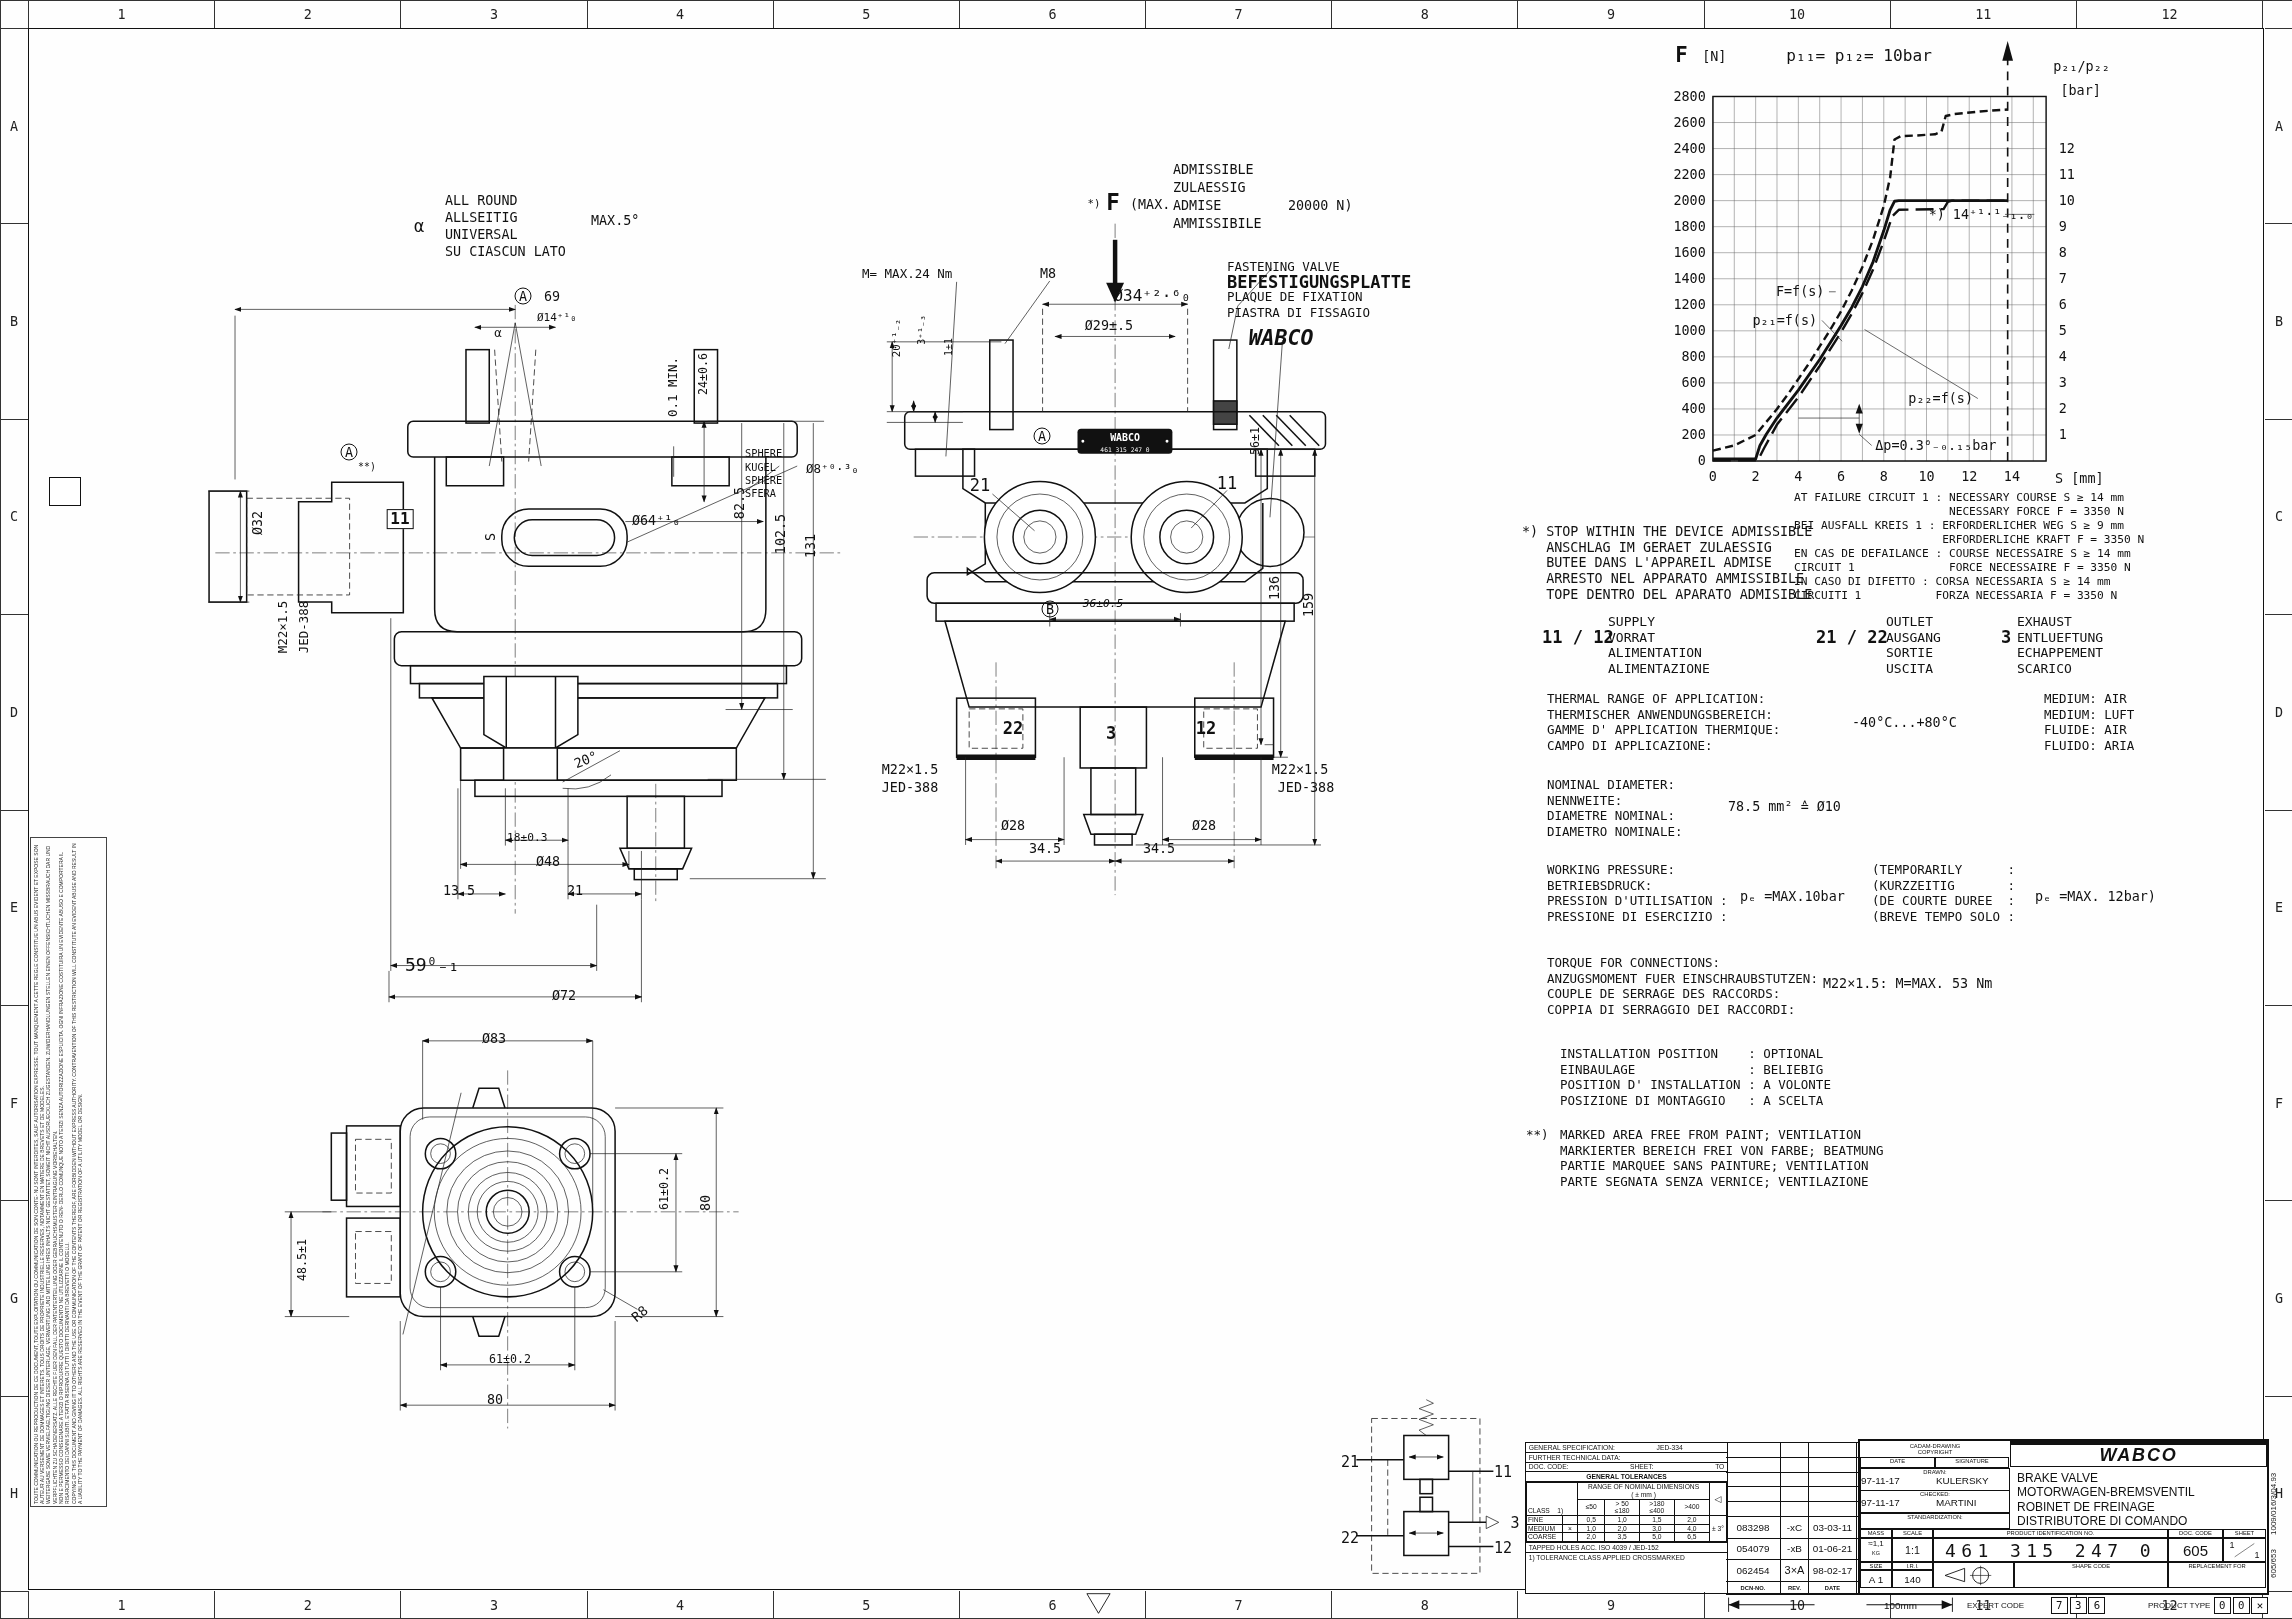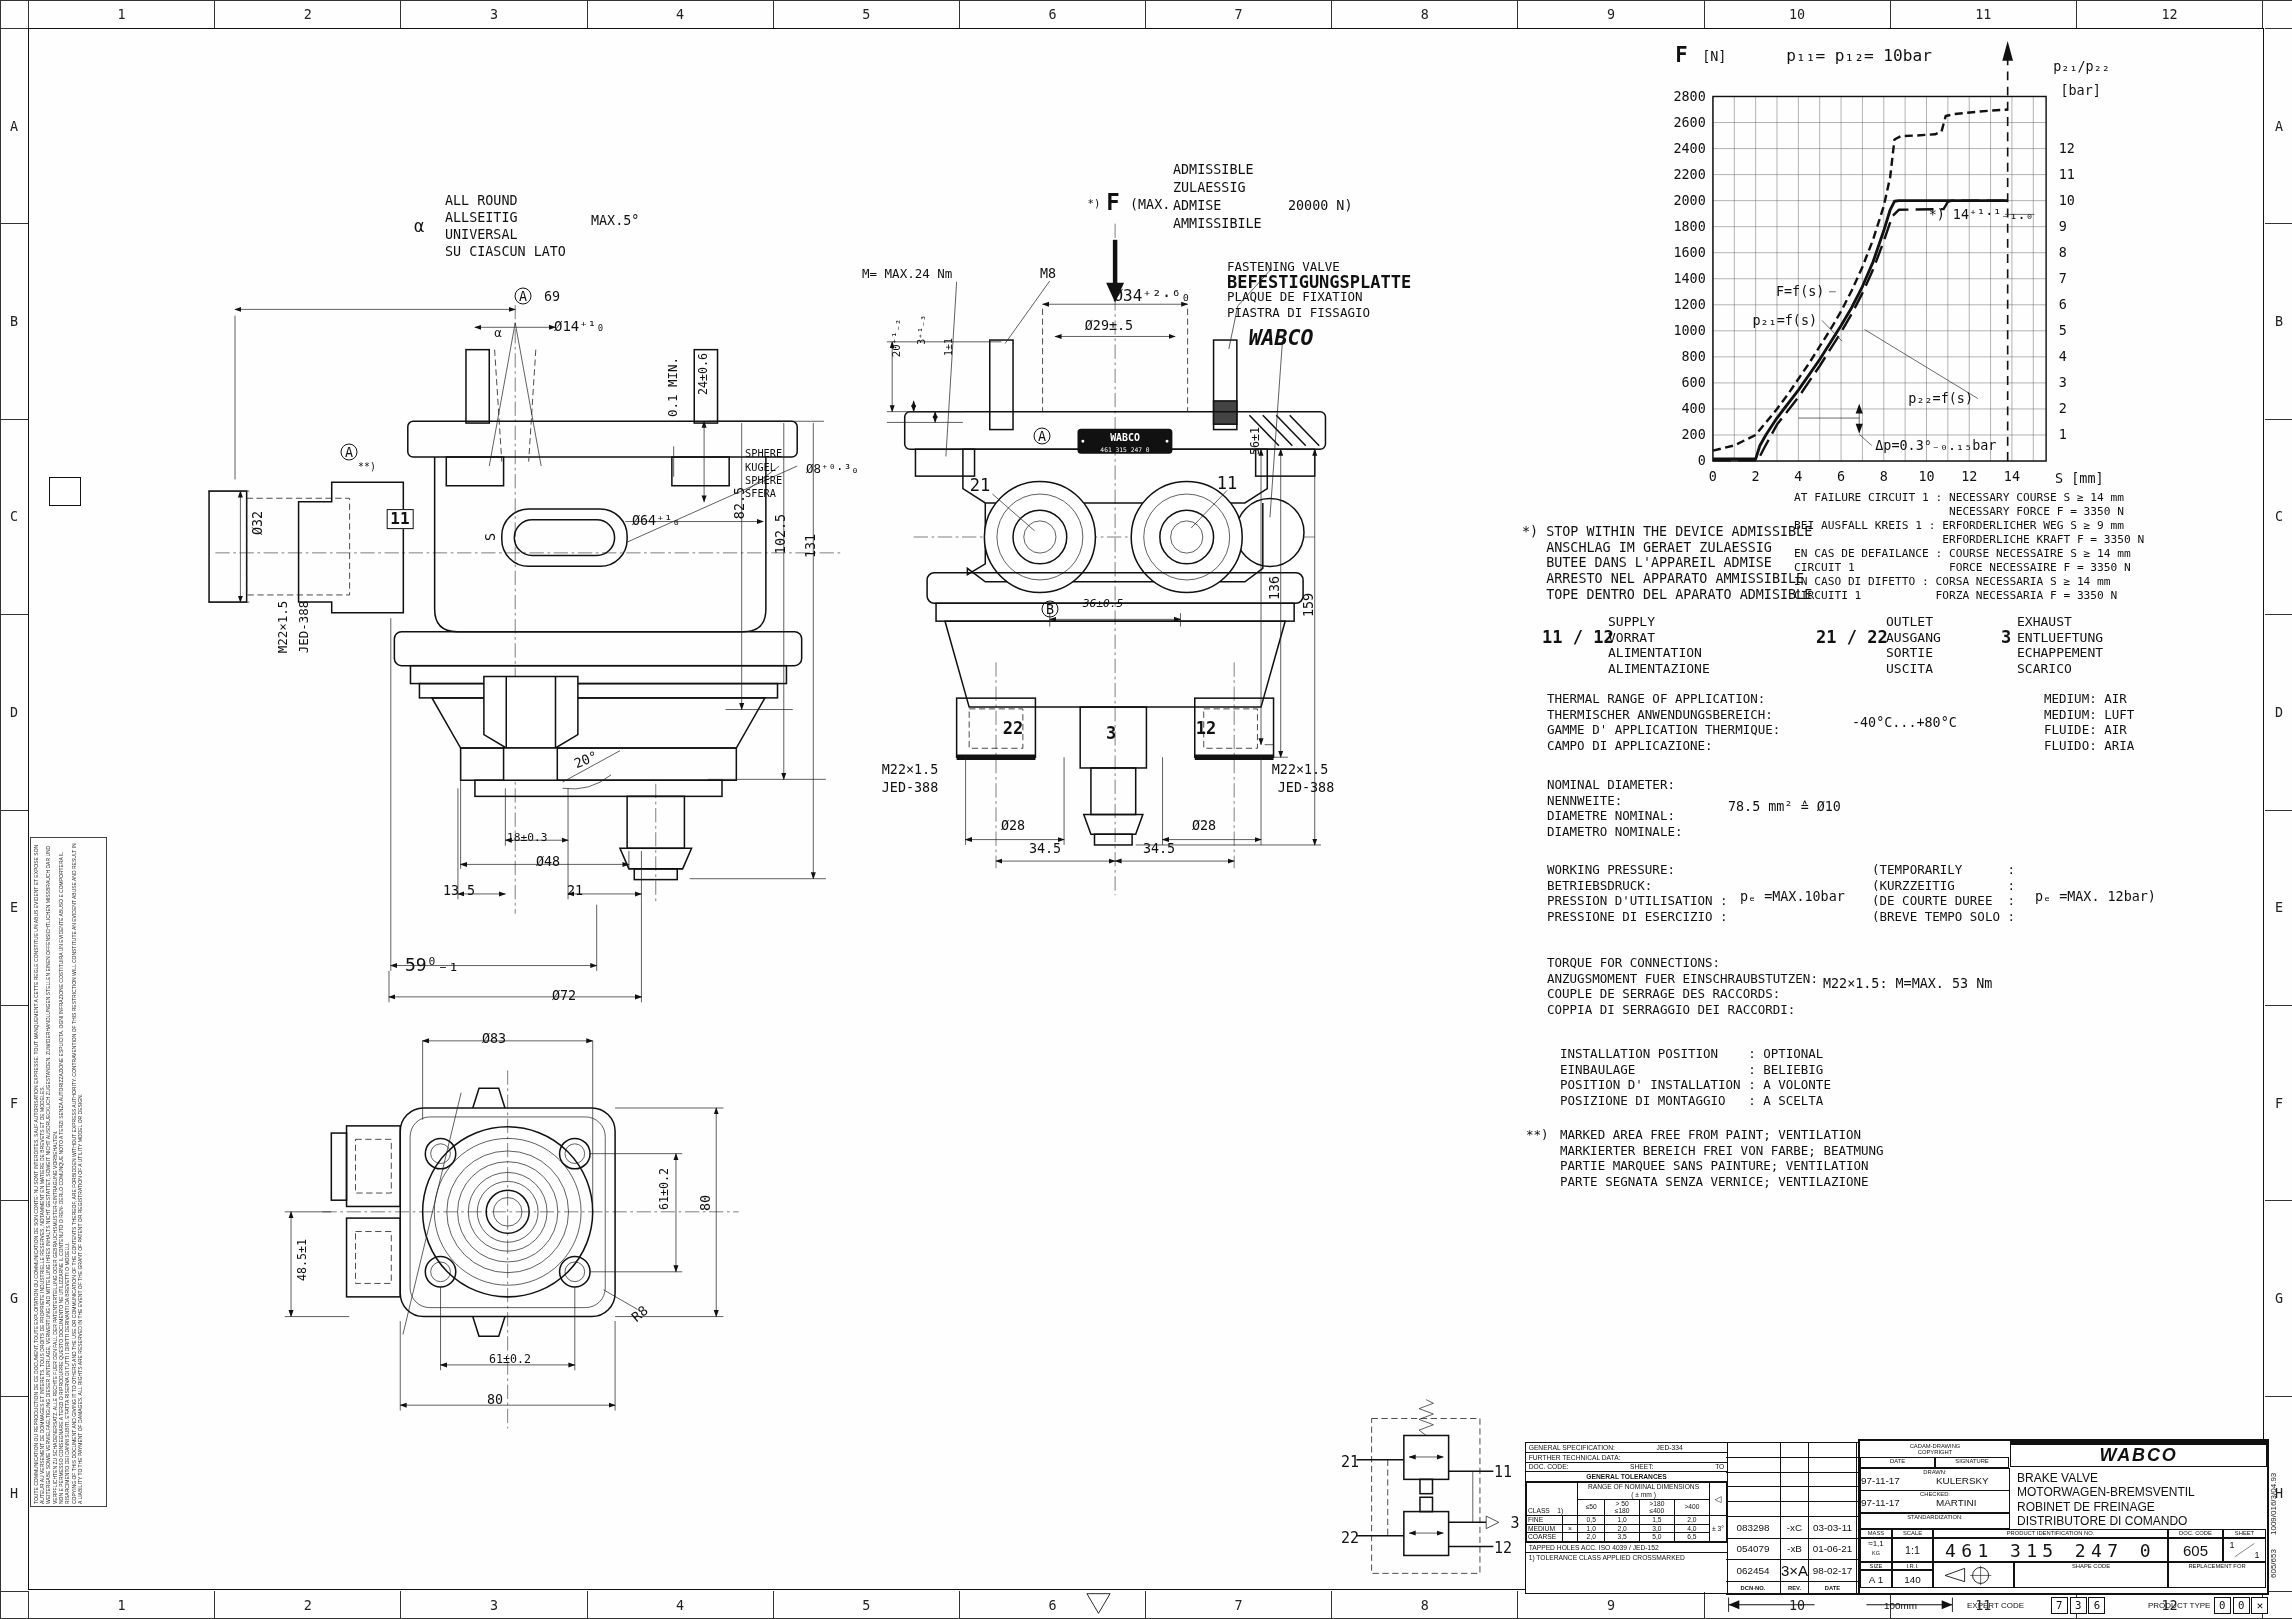--- a/index.html
+++ b/index.html
@@ -699,21 +699,21 @@
           <span style="width: 27px; font-size: 9.9px;">-xC</span>
           <span style="width: 47px; font-size: 9.9px;">03-03-11</span>
         </div>
         <div class="dcnrow" style="height: 20.6px;">
           <span style="width: 54px; font-size: 9.9px;">054079</span>
           <span style="width: 27px; font-size: 9.9px;">-xB</span>
           <span style="width: 47px; font-size: 9.9px;">01-06-21</span>
         </div>
         <div class="dcnrow" style="height: 20.6px;">
           <span style="width: 54px; font-size: 9.9px;">062454</span>
-          <span style="width: 27px; font-size: 15px; text-align: right;">3×A</span>
+          <span style="width: 27px; font-size: 11px; text-align: right;">3×A</span>
           <span style="width: 47px; font-size: 9.9px;">98-02-17</span>
         </div>
         <div class="dcnrow" style="height: 12.5px;">
           <span style="width: 54px; font-size: 5.8px; font-weight: bold;">DCN-NO.</span>
           <span style="width: 27px; font-size: 5.8px; font-weight: bold;">REV.</span>
           <span style="width: 47px; font-size: 5.8px; font-weight: bold;">DATE</span>
         </div>
       </div>
     <div id="tb-right">
       <div class="tbr hdr6" style="left:0;top:1.8px;width:150px;text-align:center">
@@ -797,21 +797,21 @@
 
   <div id="labels-layer">
       <span class="lbl" style="left: 419px; top: 226px; font-size: 17px; transform: translate(-50%, -50%) rotate(0deg);">α</span>
       <span class="lbl" style="left: 445px; top: 201px; font-size: 13.4px; transform: translate(0px, -50%) rotate(0deg);">ALL ROUND</span>
       <span class="lbl" style="left: 445px; top: 218px; font-size: 13.4px; transform: translate(0px, -50%) rotate(0deg);">ALLSEITIG</span>
       <span class="lbl" style="left: 445px; top: 235px; font-size: 13.4px; transform: translate(0px, -50%) rotate(0deg);">UNIVERSAL</span>
       <span class="lbl" style="left: 445px; top: 252px; font-size: 13.4px; transform: translate(0px, -50%) rotate(0deg);">SU CIASCUN LATO</span>
       <span class="lbl" style="left: 591px; top: 221px; font-size: 13.4px; transform: translate(0px, -50%) rotate(0deg);">MAX.5°</span>
       <span class="lbl circ" style="left: 523px; top: 296px; font-size: 13.4px; transform: translate(-50%, -50%) rotate(0deg);">A</span>
       <span class="lbl" style="left: 552px; top: 297px; font-size: 13.4px; transform: translate(-50%, -50%) rotate(0deg);">69</span>
-      <span class="lbl" style="left: 554px; top: 317px; font-size: 14px; transform: translate(0px, -50%) rotate(0deg); margin-top: 9px;">Ø14⁺¹₀</span>
+      <span class="lbl" style="left: 537px; top: 317px; font-size: 11px; transform: translate(0px, -50%) rotate(0deg);">Ø14⁺¹₀</span>
       <span class="lbl" style="left: 498px; top: 333px; font-size: 12.5px; transform: translate(-50%, -50%) rotate(0deg);">α</span>
       <span class="lbl circ" style="left: 349px; top: 452px; font-size: 13.4px; transform: translate(-50%, -50%) rotate(0deg);">A</span>
       <span class="lbl" style="left: 367px; top: 467px; font-size: 9.9px; transform: translate(-50%, -50%) rotate(0deg);">**)</span>
       <span class="lbl" style="left: 673px; top: 387px; font-size: 12.5px; transform: translate(-50%, -50%) rotate(-90deg);">0.1 MIN.</span>
       <span class="lbl" style="left: 704px; top: 374px; font-size: 11.6px; transform: translate(-50%, -50%) rotate(-90deg);">24±0.6</span>
       <span class="lbl" style="left: 491px; top: 537px; font-size: 13.4px; transform: translate(-50%, -50%) rotate(-90deg);">S</span>
       <span class="lbl" style="left: 745px; top: 453px; font-size: 10.3px; transform: translate(0px, -50%) rotate(0deg);">SPHERE</span>
       <span class="lbl" style="left: 745px; top: 467px; font-size: 10.3px; transform: translate(0px, -50%) rotate(0deg);">KUGEL</span>
       <span class="lbl" style="left: 745px; top: 480px; font-size: 10.3px; transform: translate(0px, -50%) rotate(0deg);">SPHERE</span>
       <span class="lbl" style="left: 745px; top: 493px; font-size: 10.3px; transform: translate(0px, -50%) rotate(0deg);">SFERA</span>

